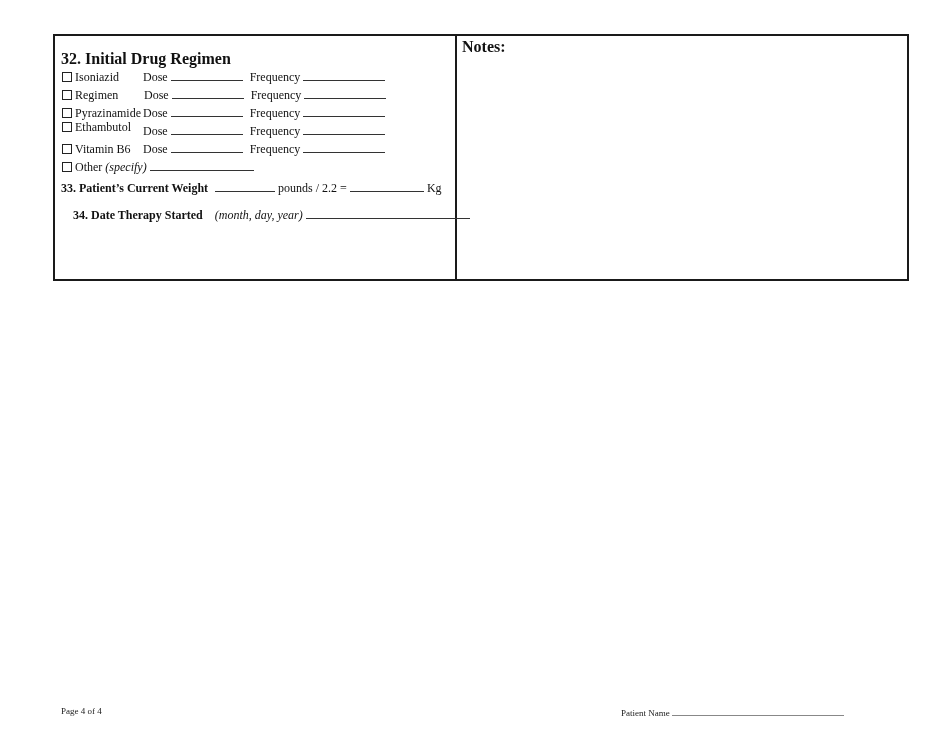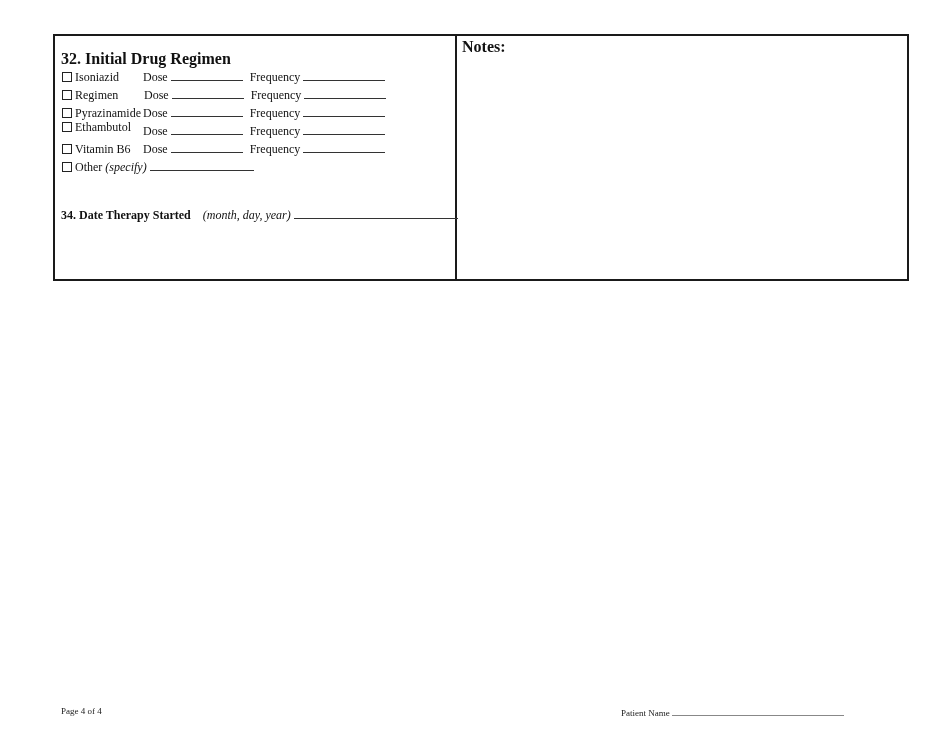--- a/index.html
+++ b/index.html
@@ -76,23 +76,30 @@
     <span style="margin-left:4px;">Frequency</span>
     <span class="line" style="width:82px;"></span>
   </div>
 
   <div class="abs s" style="left:7px; top:124px;">
     <span class="cb"></span><span>Other</span>
     <span class="it">(specify)</span>
     <span class="line" style="width:104px;"></span>
   </div>
 
+  <div class="abs" style="left:6px; top:145px; font-size:12px;">
+    <span style="font-weight:bold;">33.  Patient’s Current Weight</span>
+    <span class="line" style="width:60px; margin-left:4px; height:10px;"></span>
+    <span>pounds / 2.2 =</span>
+    <span class="line" style="width:74px; height:10px;"></span>
+    <span>Kg</span>
+  </div>
 
   <div class="abs" style="left:6px; top:172px; font-size:12px;">
-    <span style="font-weight:bold;">34. Date Therapy Started</span>
+    <span style="font-weight:bold;margin-left:12px;">34. Date Therapy Started</span>
     <span class="it" style="margin-left:9px;">(month, day, year)</span>
     <span class="line" style="width:164px; height:10px;"></span>
   </div>
 
 
   <div class="notes">Notes:</div>
   <div style="position:absolute; left:404px; top:18px; width:444px; height:220px;"></div>
 </div>
 
 <div class="footer" style="left:61px; top:706px;">Page 4 of 4</div>

